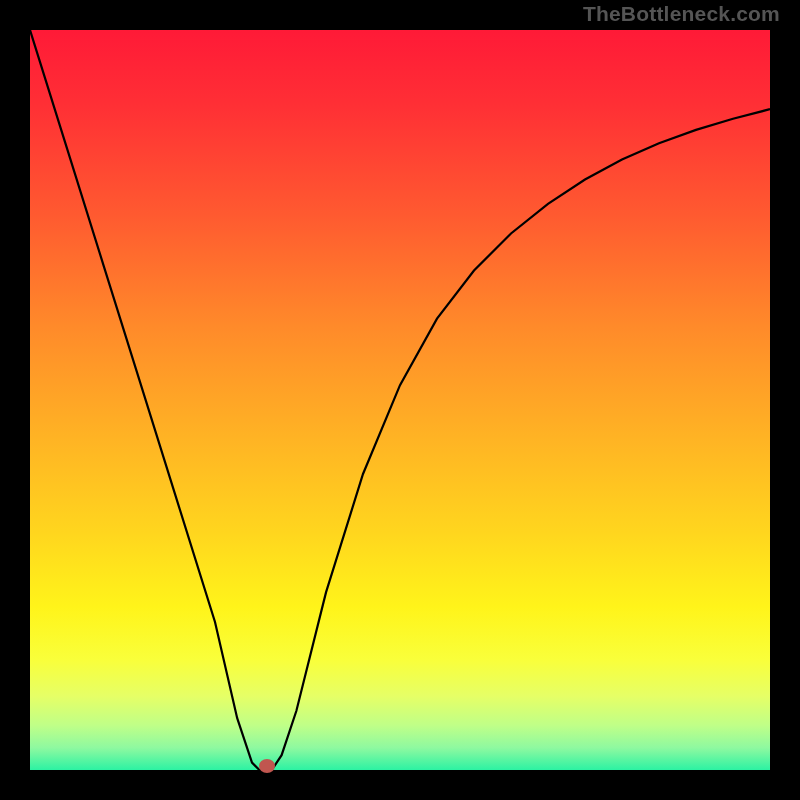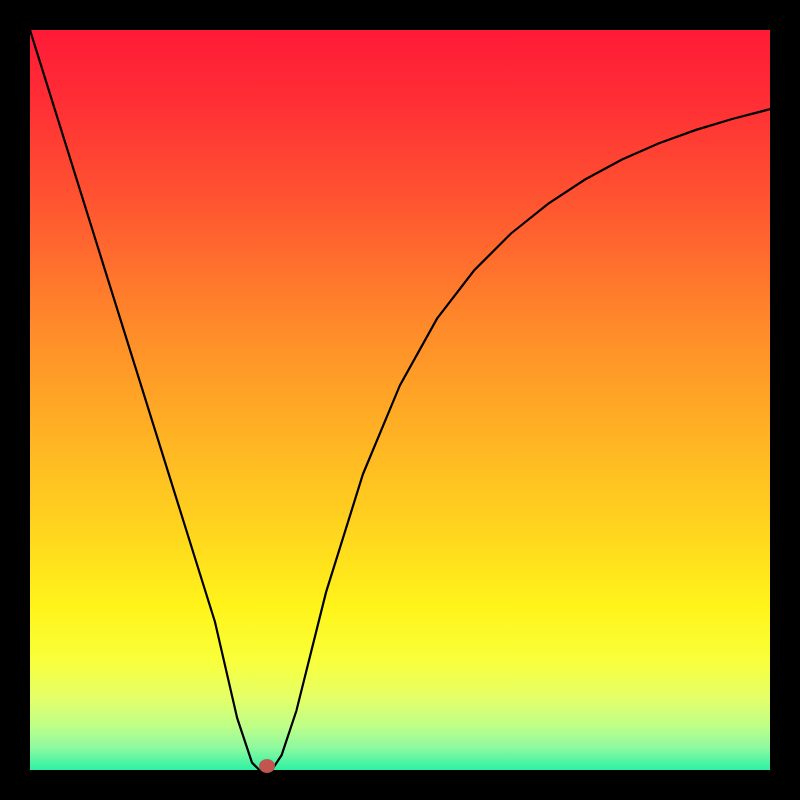--- a/index.html
+++ b/index.html
@@ -59,20 +59,21 @@
     height: 14px;
     border-radius: 50%;
     background: #c0564f;
     transform: translate(-50%, -50%);
   }
 </style>
 </head>
 <body>
 
 <div class="frame">
+  <div class="watermark">TheBottleneck.com</div>
 
   <div class="plot">
     <svg class="curve" viewBox="0 0 740 740" preserveAspectRatio="none">
       <path id="curve-path" d="M0.00 0.00 L37.00 118.40 L74.00 236.80 L111.00 355.20 L148.00 473.60 L185.00 592.00 L207.20 688.20 L222.00 732.60 L229.40 740.00 L236.80 740.00 L244.20 736.30 L251.60 725.20 L266.40 680.80 L296.00 562.40 L333.00 444.00 L370.00 355.20 L407.00 288.60 L444.00 240.50 L481.00 203.50 L518.00 173.90 L555.00 149.48 L592.00 129.50 L629.00 113.22 L666.00 99.90 L703.00 88.80 L740.00 79.18" fill="none" stroke="#000" stroke-width="2.2"></path>
     </svg>
     <div id="marker" class="marker" style="left: 236.8px; top: 736.3px; background: rgb(192, 86, 79);"></div>
   </div>
 </div>
 
 </body></html>

